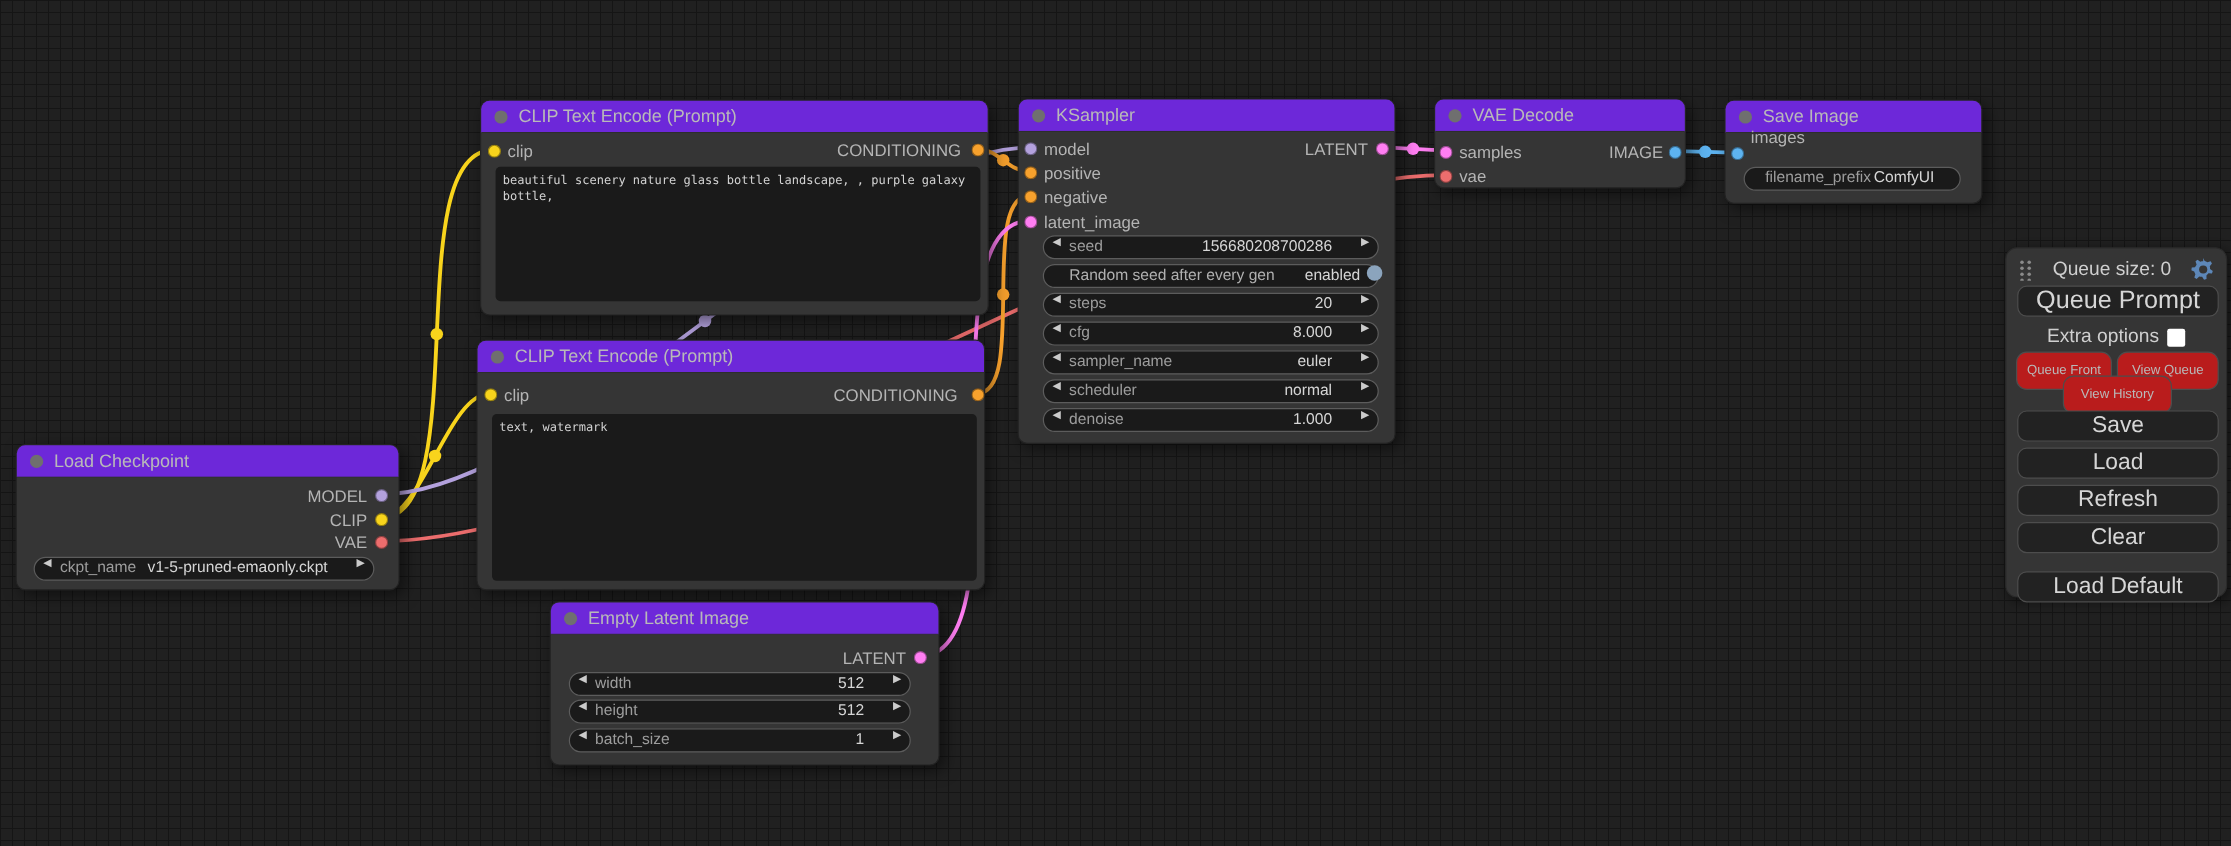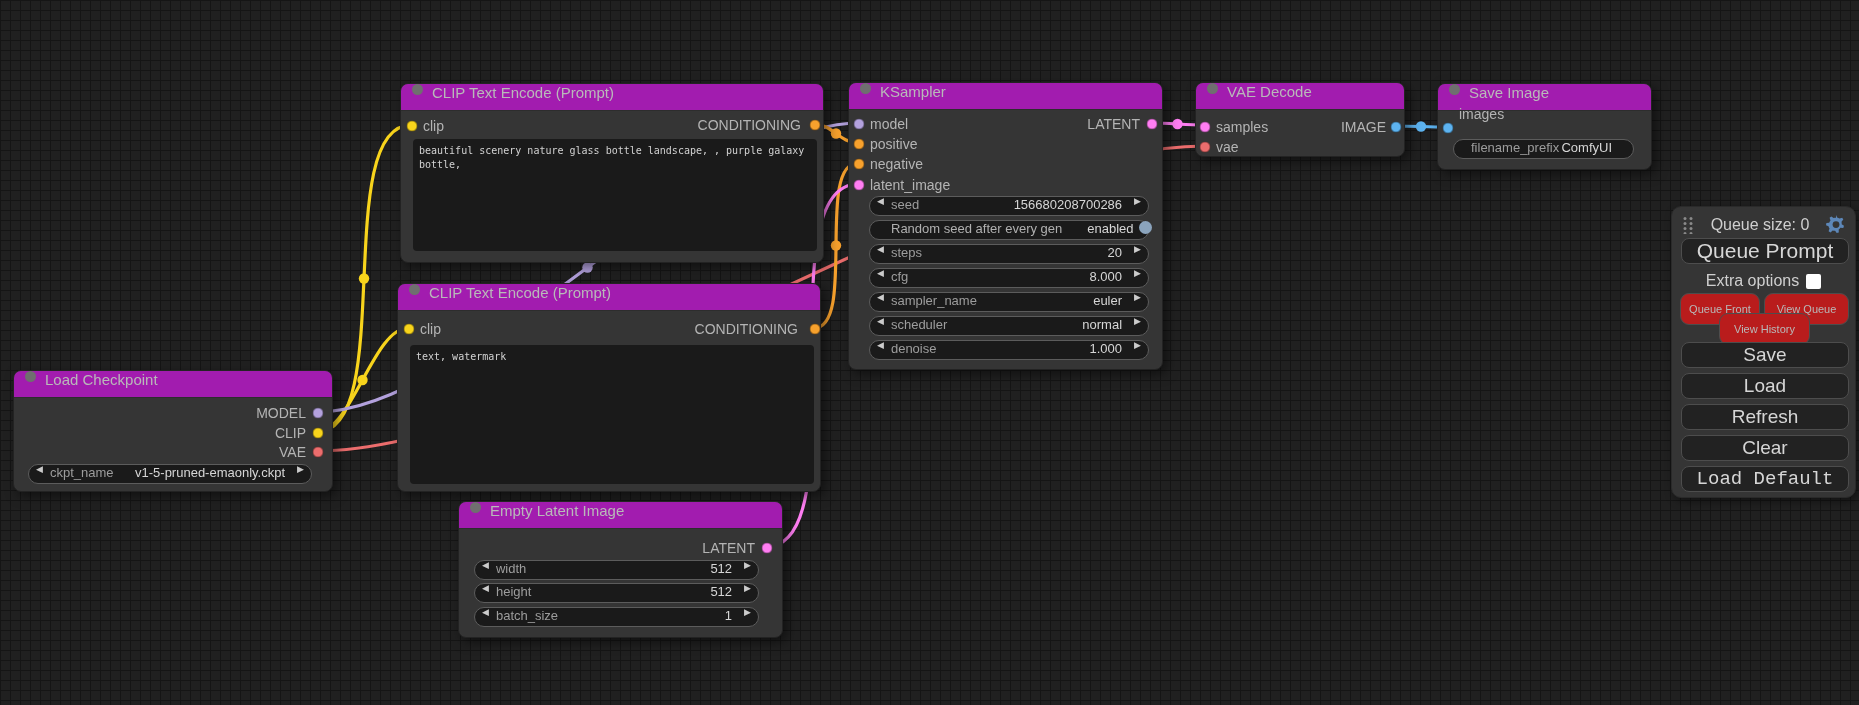--- a/index.html
+++ b/index.html
@@ -12,22 +12,22 @@
     background-size:10px 10px;
     font-family:"Liberation Sans", sans-serif;
     -webkit-font-smoothing:antialiased;
   }
   #wires{position:absolute;left:0;top:0;z-index:1;pointer-events:none;}
   .node{
     position:absolute;z-index:2;background:#353535;border:1px solid #232323;
     border-radius:8px;box-shadow:4px 4px 12px rgba(0,0,0,.5);box-sizing:border-box;
   }
   .node-title{
-    height:27px;display:flex;gap:9px;padding:0 11px;
-    background:#a21caf;border-radius:7px 7px 0 0;border-bottom:1px solid #2d2d2d;
+    height:27px;display:flex;align-items:center;gap:9px;padding:0 11px;
+    background:#6d28d9;border-radius:7px 7px 0 0;border-bottom:1px solid #2d2d2d;
     color:#b9b9b9;font-size:15px;box-sizing:border-box;
   }
   .title-dot{width:11px;height:11px;border-radius:50%;background:#6f6f6f;flex:0 0 auto;}
   .port{position:absolute;width:11px;height:11px;border-radius:50%;
     transform:translate(-50%,-50%);border:1px solid rgba(0,0,0,.4);box-sizing:border-box;}
   .pc-model{background:var(--c-model);} .pc-clip{background:var(--c-clip);}
   .pc-vae{background:var(--c-vae);} .pc-cond{background:var(--c-conditioning);}
   .pc-latent{background:var(--c-latent);} .pc-image{background:var(--c-image);}
   .in-label,.out-label{position:absolute;font-size:14px;color:#b4b4b4;transform:translateY(-50%);white-space:nowrap;}
   .prompt-box{
@@ -35,21 +35,21 @@
     font-family:"DejaVu Sans Mono", monospace;font-size:10px;line-height:14px;
     color:#d2d2d2;padding:5px 6px;white-space:pre-wrap;word-break:normal;overflow:hidden;
   }
   .widget{
     position:absolute;height:20px;background:#1a1a1a;border:1px solid #5c5c5c;
     border-radius:10px;display:flex;align-items:flex-start;box-sizing:border-box;
     font-size:13px;color:#a6a6a6;padding:0 7px;
   }
   .widget .arrow{color:#cbcbcb;font-size:9px;line-height:1;flex:0 0 auto;}
   .widget .wlabel{margin-left:7px;color:#9d9d9d;white-space:nowrap;}
-  .widget .wvalue{margin-left:auto;margin-right:12px;color:#d6d6d6;white-space:nowrap;}
+  .widget .wvalue{margin-left:auto;margin-right:24px;color:#d6d6d6;white-space:nowrap;}
   .widget .wvalue.no-r{margin-right:2px;margin-left:25px;}
   .toggle-dot{width:13px;height:13px;border-radius:50%;background:var(--c-toggle);flex:0 0 auto;margin-right:-1px;}
   
   #menu{
     position:absolute;z-index:10;background:#353535;border:1px solid #2a2a2a;border-radius:10px;
     box-shadow:3px 3px 10px rgba(0,0,0,.45);box-sizing:border-box;
   }
   .menu-header{position:absolute;left:0;right:0;top:7px;height:22px;display:flex;align-items:center;}
   .drag-handle{margin-left:10px;flex:0 0 auto;}
   .queue-size{flex:1;text-align:center;color:#cfcfcf;font-size:16px;}
@@ -274,14 +274,14 @@
     <span class="extra-label">Extra options</span>
     <span class="checkbox"></span>
   </div>
   <div class="pill" style="left:8px;top:86px;width:80px;">Queue Front</div>
   <div class="pill" style="left:92px;top:86px;width:85px;">View Queue</div>
   <div class="pill" style="left:47px;top:106px;width:91px;">View History</div>
   <div class="menu-btn stack" style="top:135px;">Save</div>
   <div class="menu-btn stack" style="top:166px;">Load</div>
   <div class="menu-btn stack" style="top:197px;">Refresh</div>
   <div class="menu-btn stack" style="top:228px;">Clear</div>
-  <div class="menu-btn stack" style="top:259px;font-family:Liberation Mono, monospace;">Load Default</div>
+  <div class="menu-btn stack" style="top:269px;">Load Default</div>
 </div>
 
 </body></html>

